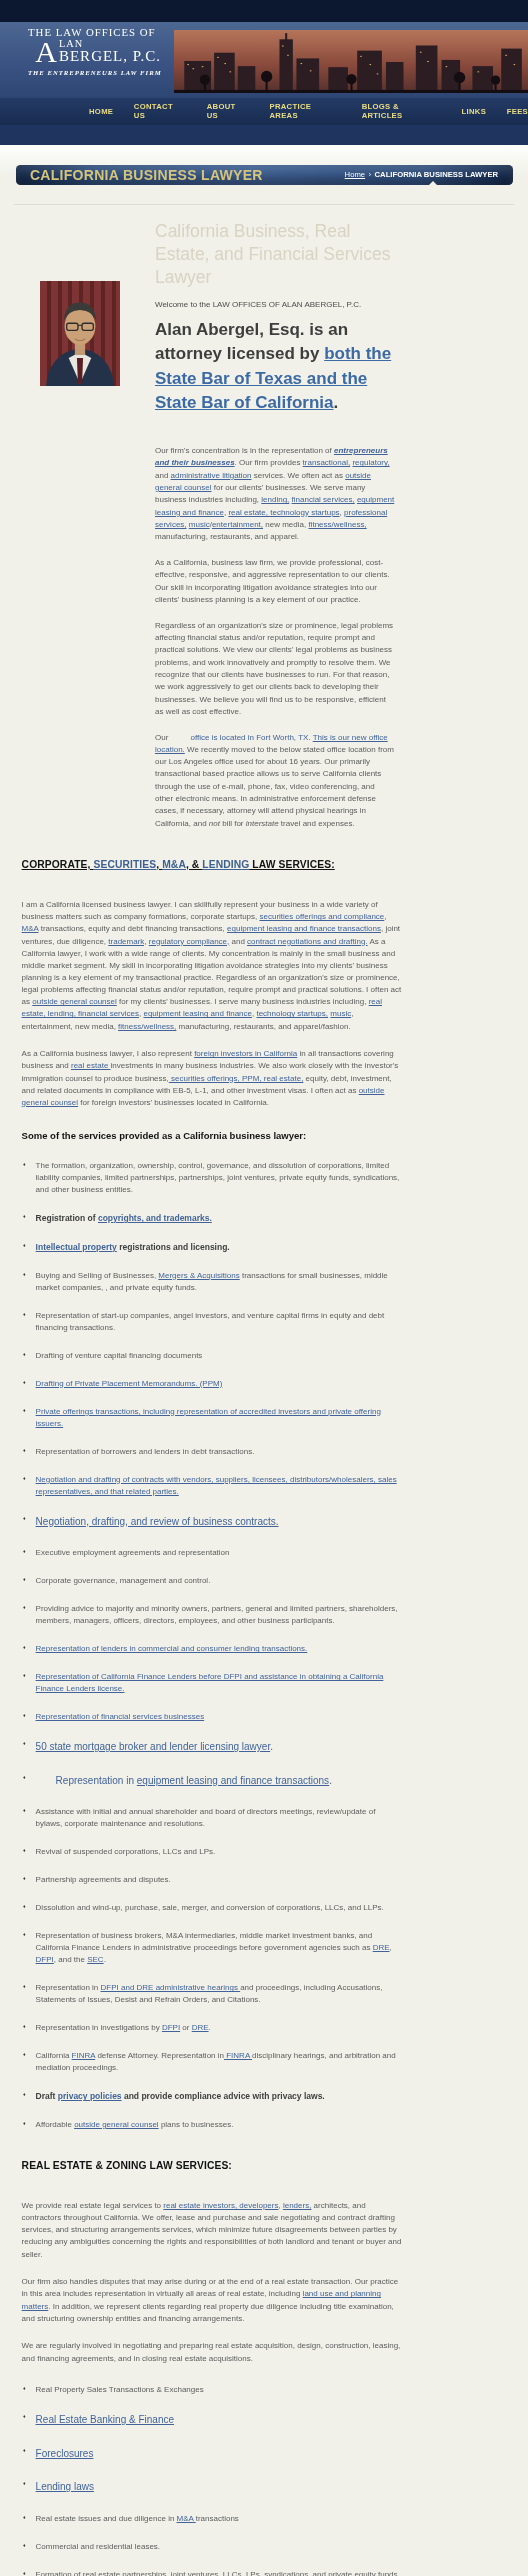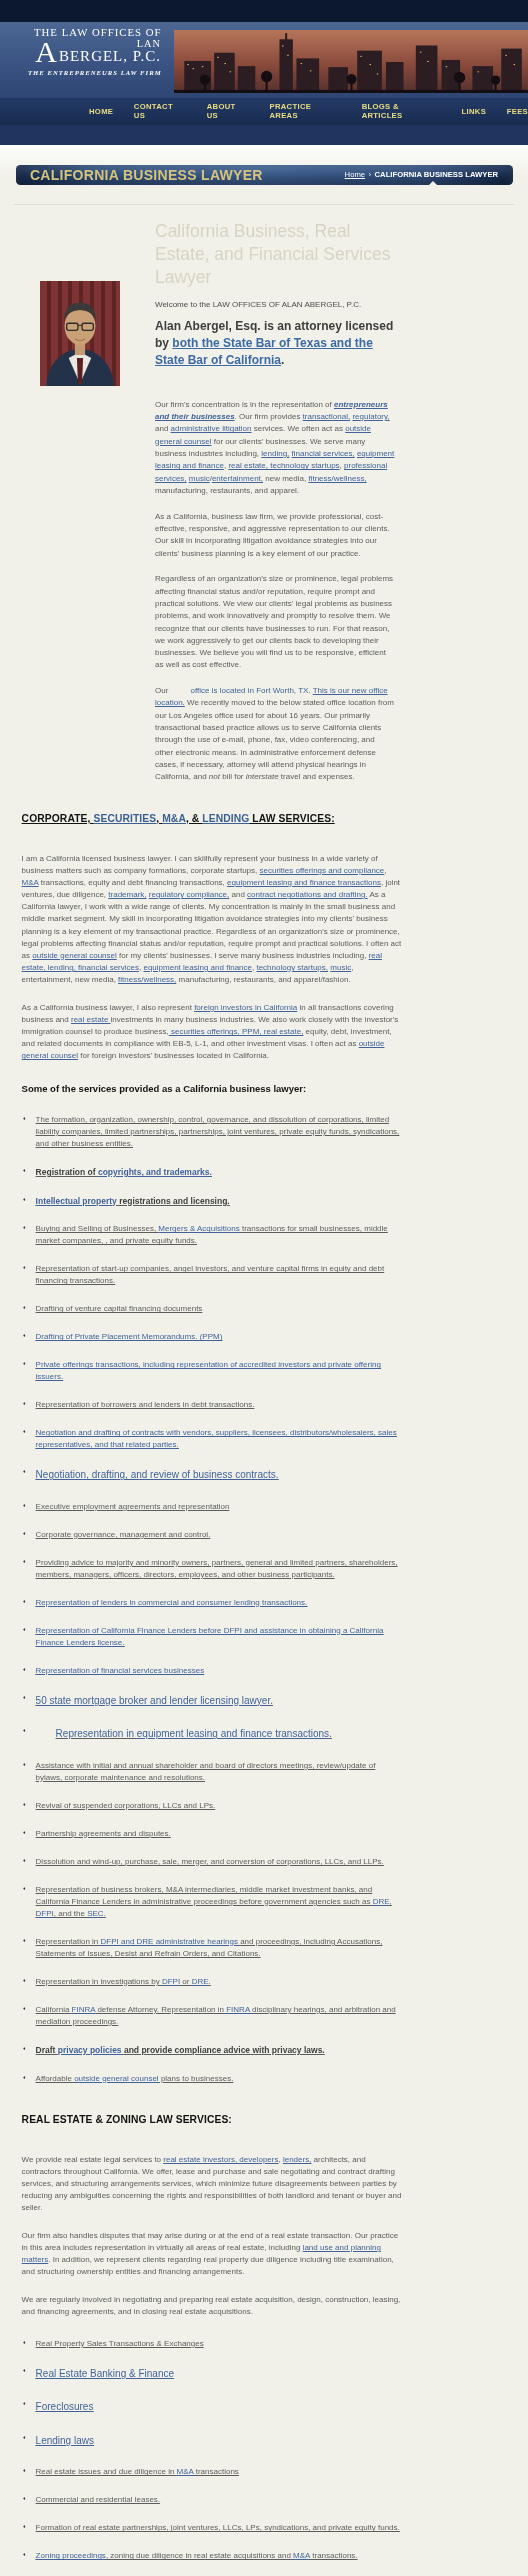--- a/index.html
+++ b/index.html
@@ -6,21 +6,21 @@
   html,body{margin:0;padding:0;}
   body{width:528px;background:#f1f1ea;font-family:"Liberation Sans",sans-serif;color:#5d5d5d;}
   a{cursor:pointer;}
   .lnk{color:#41639a;text-decoration:underline;}
   .lnk.nu{text-decoration:none;padding-left:20px;}
   .bd{font-weight:bold;}
   .it{font-style:italic;}
 
   
   .topstrip{height:21.6px;background:#0c1730;}
-  .masthead{height:76px;background:linear-gradient(180deg,#4d6793 0%,#3a5382 55%,#2e4674 100%);position:relative;overflow:hidden;text-align:right;}
+  .masthead{height:76px;background:linear-gradient(180deg,#4d6793 0%,#3a5382 55%,#2e4674 100%);position:relative;overflow:hidden;}
   .logo{position:absolute;left:28px;top:4.1px;color:#fff;font-family:"Liberation Serif",serif;}
   .logo-line1{font-size:10.8px;letter-spacing:1px;}
   .logo-row{display:flex;align-items:flex-start;margin-left:7.2px;}
   .logo-initial{font-size:30px;line-height:.9;font-weight:400;}
   .logo-stack{margin-left:2.1px;margin-top:1px;}
   .logo-lan{font-size:10.3px;letter-spacing:1px;line-height:1;}
   .logo-bergel{font-size:15px;letter-spacing:1px;line-height:1.05;}
   .logo-tagline{font-size:6.7px;font-style:italic;font-weight:bold;letter-spacing:1px;margin-top:4.1px;}
   .cityimg{position:absolute;right:0;top:8.2px;width:354px;height:63px;display:block;}
 
@@ -41,33 +41,33 @@
   .crumb-sep{font-weight:normal;font-size:6.7px;}
   .banner-notch{position:absolute;bottom:0;right:76px;width:0;height:0;border-left:4.6px solid transparent;border-right:4.6px solid transparent;border-bottom:4.6px solid #f1f1ea;}
   .divider{border:none;border-top:0.5px solid #dcdcd2;margin:0 14.4px 0 14.4px;position:relative;top:19.6px;margin-bottom:19.6px;}
 
   
   .intro{position:relative;margin-top:34px;min-height:397px;}
   .photo{position:absolute;left:40px;top:61px;width:80px;height:105px;background:repeating-linear-gradient(90deg,#7e3434 0 6.7px,#5e2424 6.7px 10.8px);overflow:hidden;}
   .intro-col{margin-left:155px;width:240px;}
   .intro-h1{font-size:17.5px;line-height:1.32;color:#d9d3c2;font-weight:400;margin:0;}
   .welcome{margin-top:11.3px;font-size:8px;color:#4c4c4c;}
-  .licensed{margin-top:8.2px;font-size:12px;font-weight:bold;color:#3e3e3e;line-height:1.45;}
+  .licensed{margin-top:8.2px;font-size:17px;font-weight:bold;color:#3e3e3e;line-height:1.45;}
   .licensed .lnk{color:#3c6aa5;}
   .intro-col p.body{margin:0;margin-top:13.4px;font-size:8px;line-height:1.54;}
   .gap-lg{margin-top:29px !important;}
 
   
   .section{margin:29px 0 0 21.6px;width:382px;}
   .sec-h{font-size:10.3px;font-weight:bold;color:#121212;letter-spacing:0.1px;margin:0;}
   .sec-h.ul{text-decoration:underline;}
   .sec-h .lnk{color:#3c6092;}
   .section p.body{margin:0;margin-top:15.5px;font-size:8px;line-height:1.52;}
   .sub-h{font-size:9.5px;font-weight:bold;color:#141414;margin:20.6px 0 0 0;}
-  ul.bullets{list-style:none;margin:19.6px 0 0 0;padding:0;text-decoration:underline;}
+  ul.bullets{list-style:none;margin:19.6px 0 0 0;padding:0;}
   ul.bullets li{position:relative;padding-left:14px;margin-bottom:16px;font-size:8px;line-height:1.5;}
   ul.bullets li::before{content:"\2666";position:absolute;left:1.5px;top:1px;font-size:5.2px;color:#3a3a3a;}
   ul.bullets li.bd-li{font-weight:bold;color:#3f3f3f;font-size:8.5px;}
   ul.bullets li.lg{font-size:10px;margin-bottom:18.5px;}
 </style>
 </head>
 <body>
 
 <div class="topstrip"></div>
 

